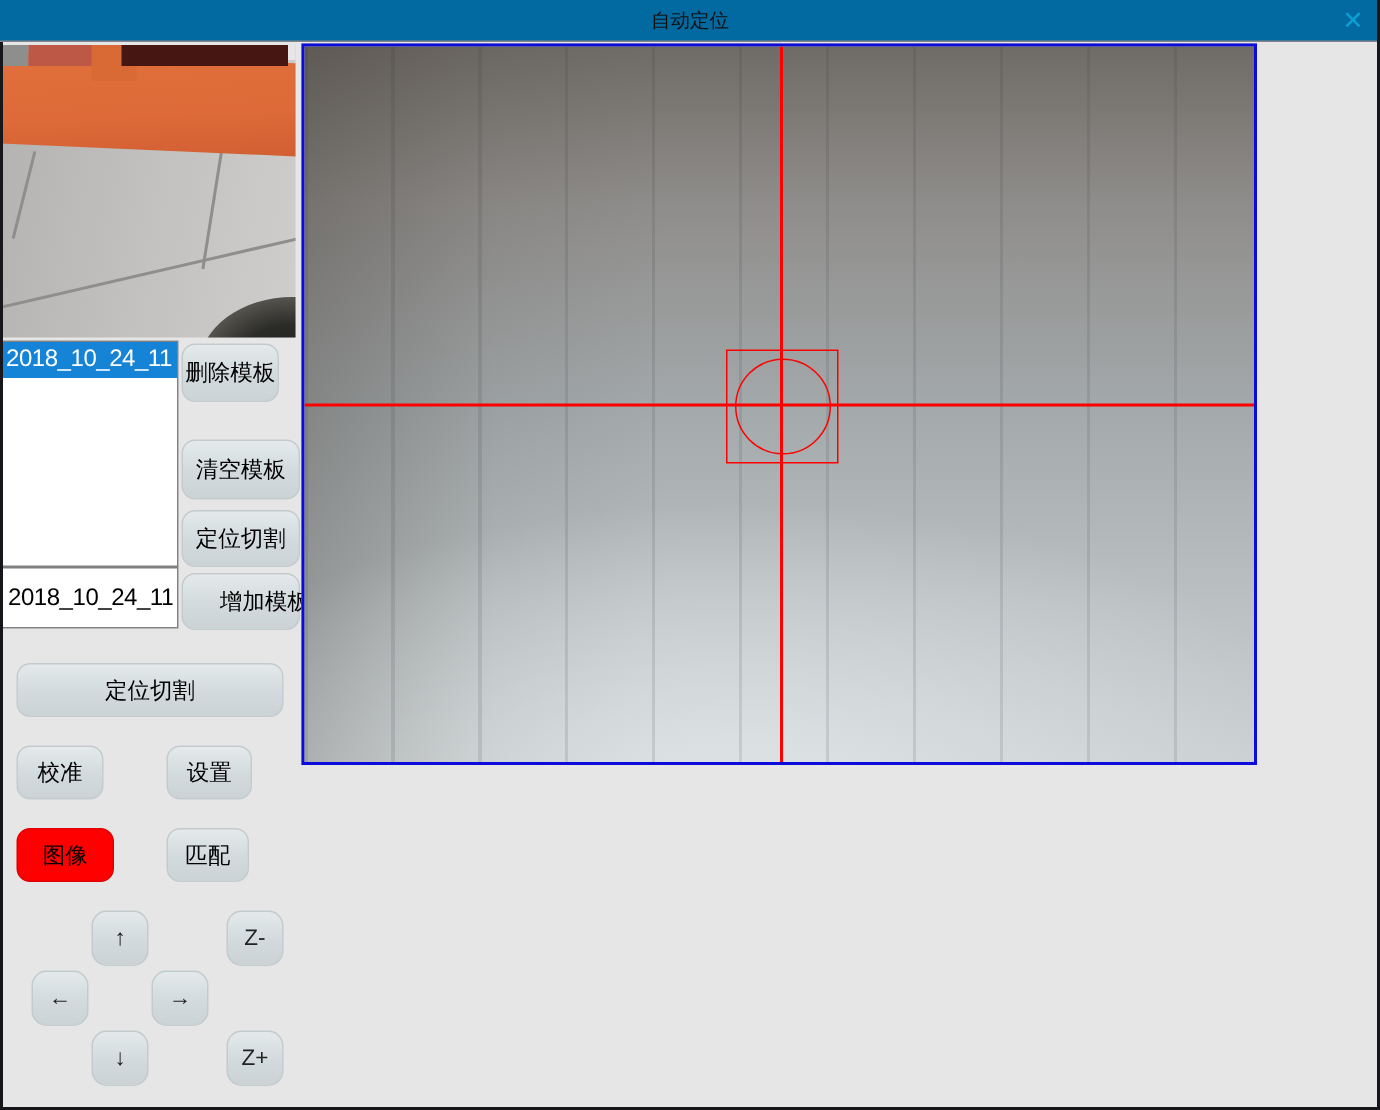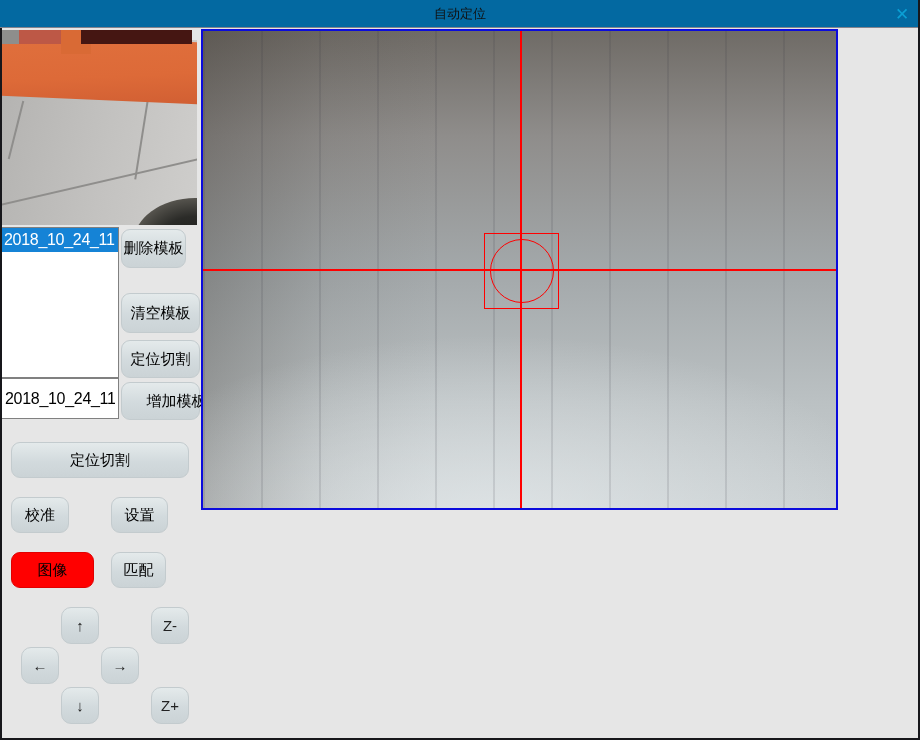--- a/index.html
+++ b/index.html
@@ -77,21 +77,21 @@
     font-size:15px;color:#000;cursor:pointer;white-space:nowrap;
   }
   .btn.red{background:#ff0000;border-color:#e00000;}
   .b-del{left:121px;top:229px;width:65px;height:39px;}
   .b-clr{left:121px;top:282px;width:79px;height:40px;margin-top:11px;}
   .b-eng{left:121px;top:340px;width:79px;height:38px;}
   .b-add{left:121px;top:382px;width:79px;height:38px;padding-left:32px;}
   .b-cut{left:11px;top:442px;width:178px;height:36px;}
   .b-cal{left:11px;top:497px;width:58px;height:36px;}
   .b-set{left:111px;top:497px;width:57px;height:36px;}
-  .b-img{left:11px;top:552px;width:83px;height:36px;}
+  .b-img{left:11px;top:552px;width:65px;height:36px;}
   .b-mat{left:111px;top:552px;width:55px;height:36px;}
   .jog{border-radius:10px;font-size:15px;color:#222;}
   .j-up{left:61px;top:607px;width:38px;height:37px;}
   .j-zm{left:151px;top:607px;width:38px;height:37px;}
   .j-lf{left:21px;top:647px;width:38px;height:37px;}
   .j-rt{left:101px;top:647px;width:38px;height:37px;}
   .j-dn{left:61px;top:687px;width:38px;height:37px;}
   .j-zp{left:151px;top:687px;width:38px;height:37px;}
 
   

